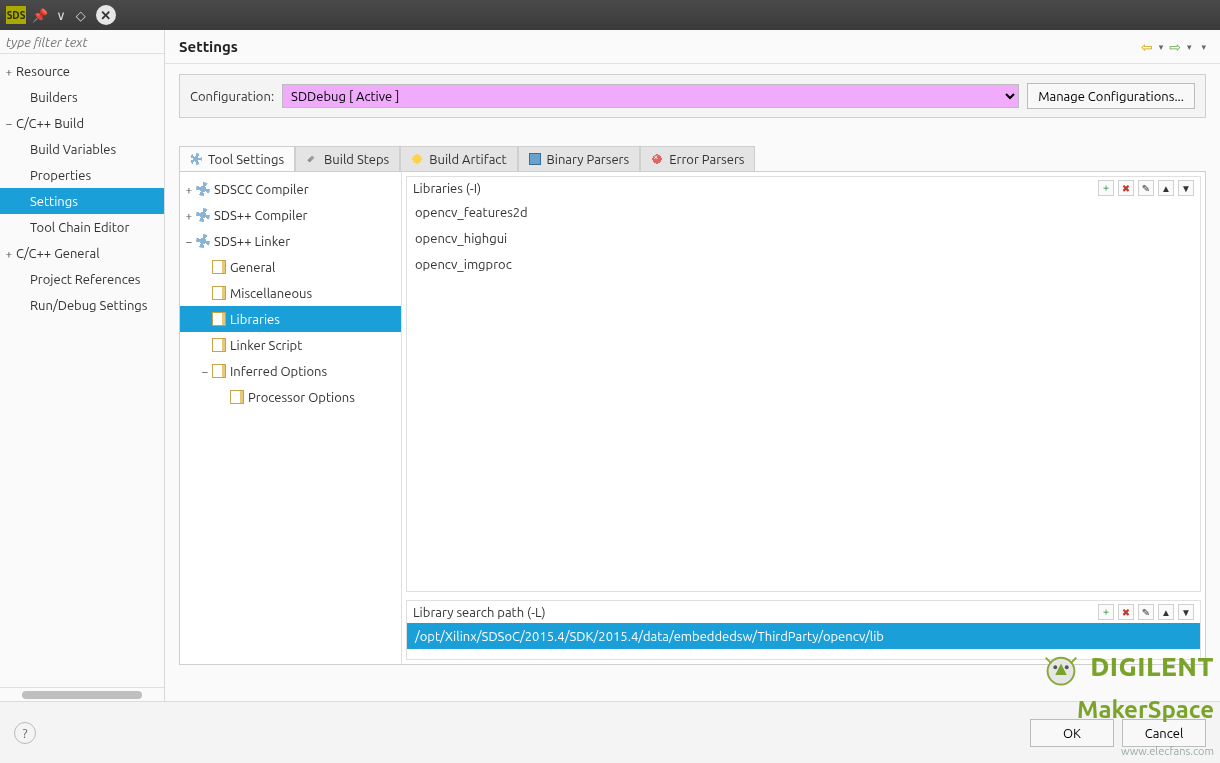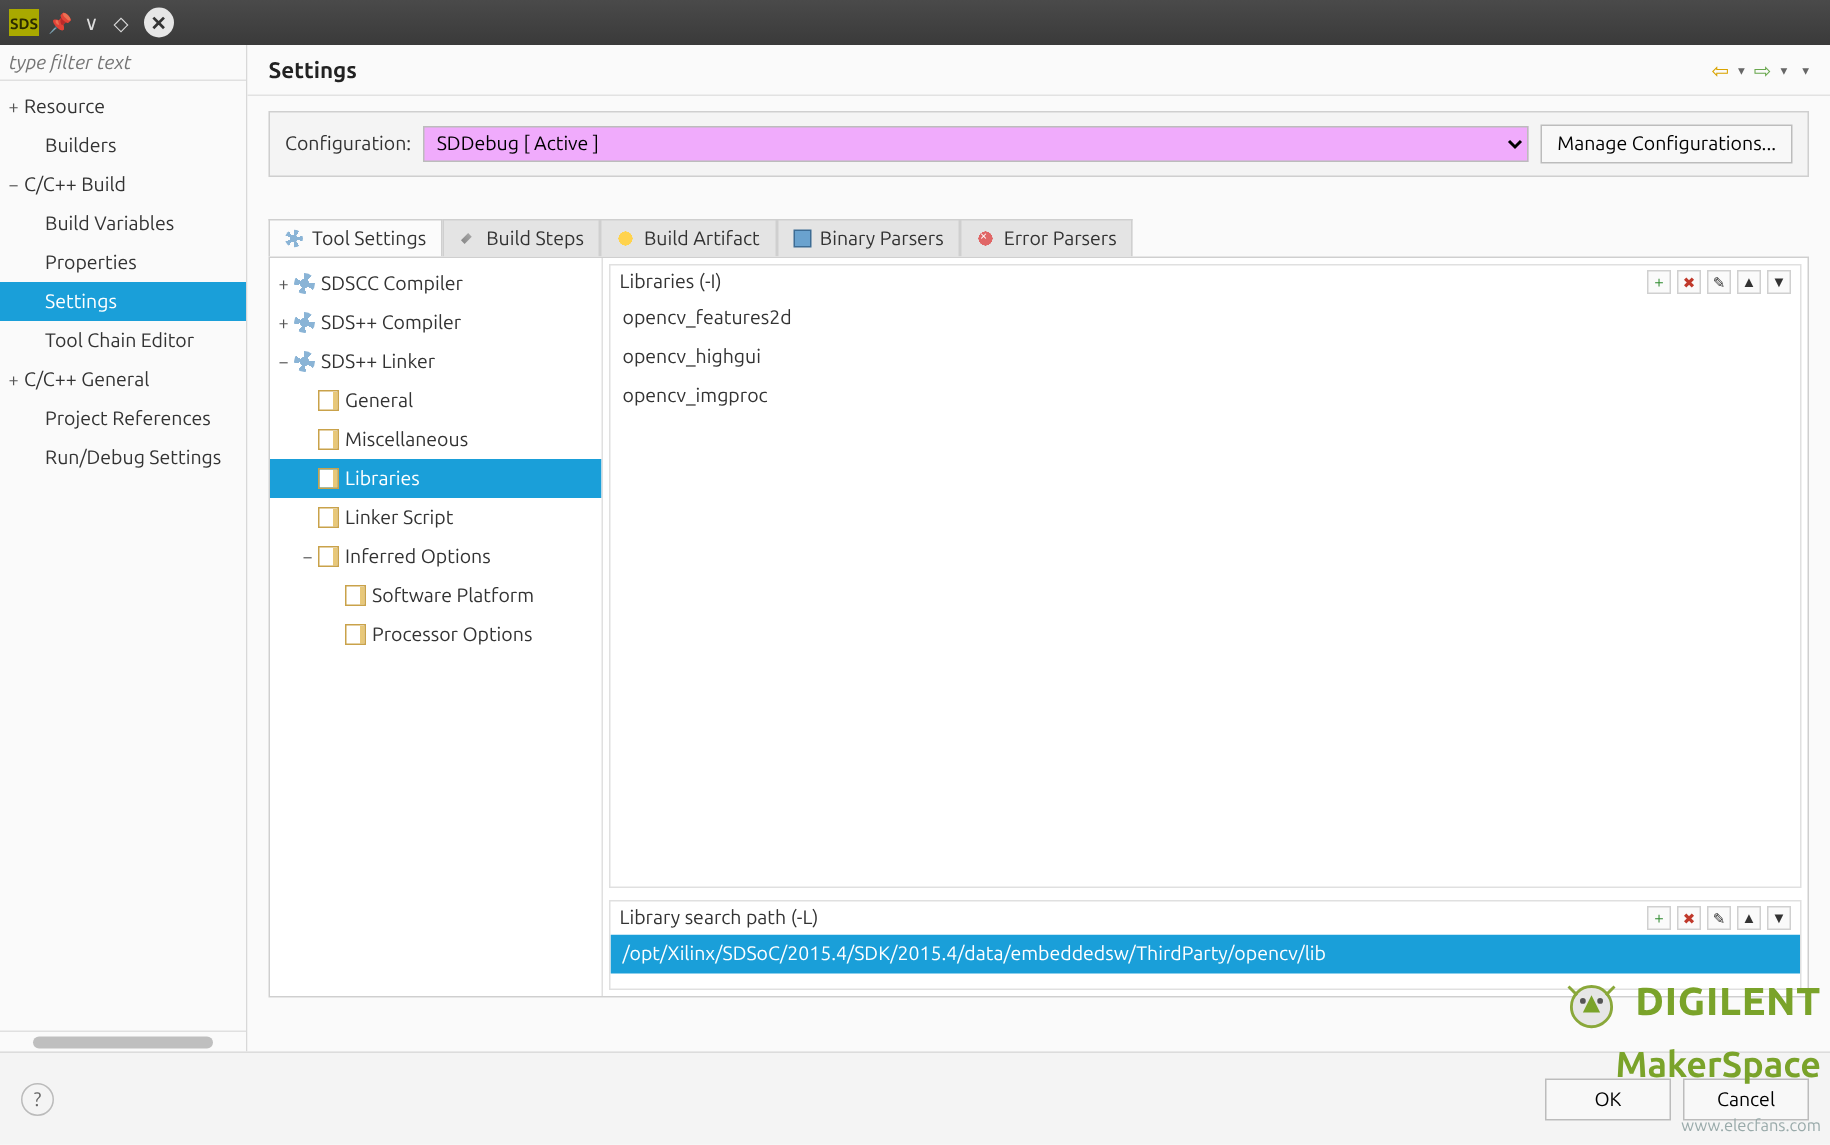--- a/index.html
+++ b/index.html
@@ -233,25 +233,20 @@
           </div>
           <div class="trow tind1">
             <span class="texp"></span>
             <span class="ticon2 icon-doc"></span>
             <span>Linker Script</span>
           </div>
           <div class="trow tind1">
             <span class="texp">−</span>
             <span class="ticon2 icon-doc"></span>
             <span>Inferred Options</span>
-          </div>
-          <div class="trow tind2">
-            <span class="texp"></span>
-            <span class="ticon2 icon-doc"></span>
-            <span>Software Platform</span>
           </div>
           <div class="trow tind2">
             <span class="texp"></span>
             <span class="ticon2 icon-doc"></span>
             <span>Processor Options</span>
           </div>
         </div>
       <div class="tool-right">
         <div class="panel top">
           <div class="panel-head">

